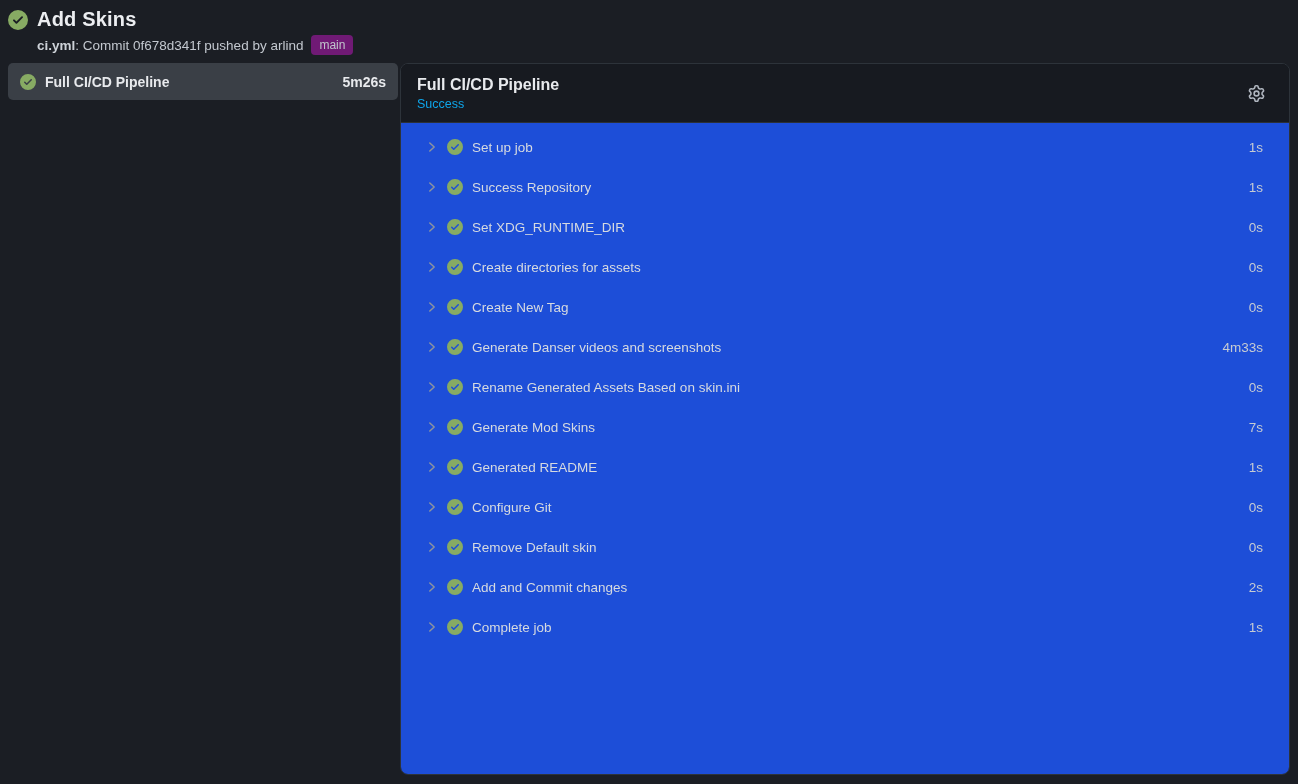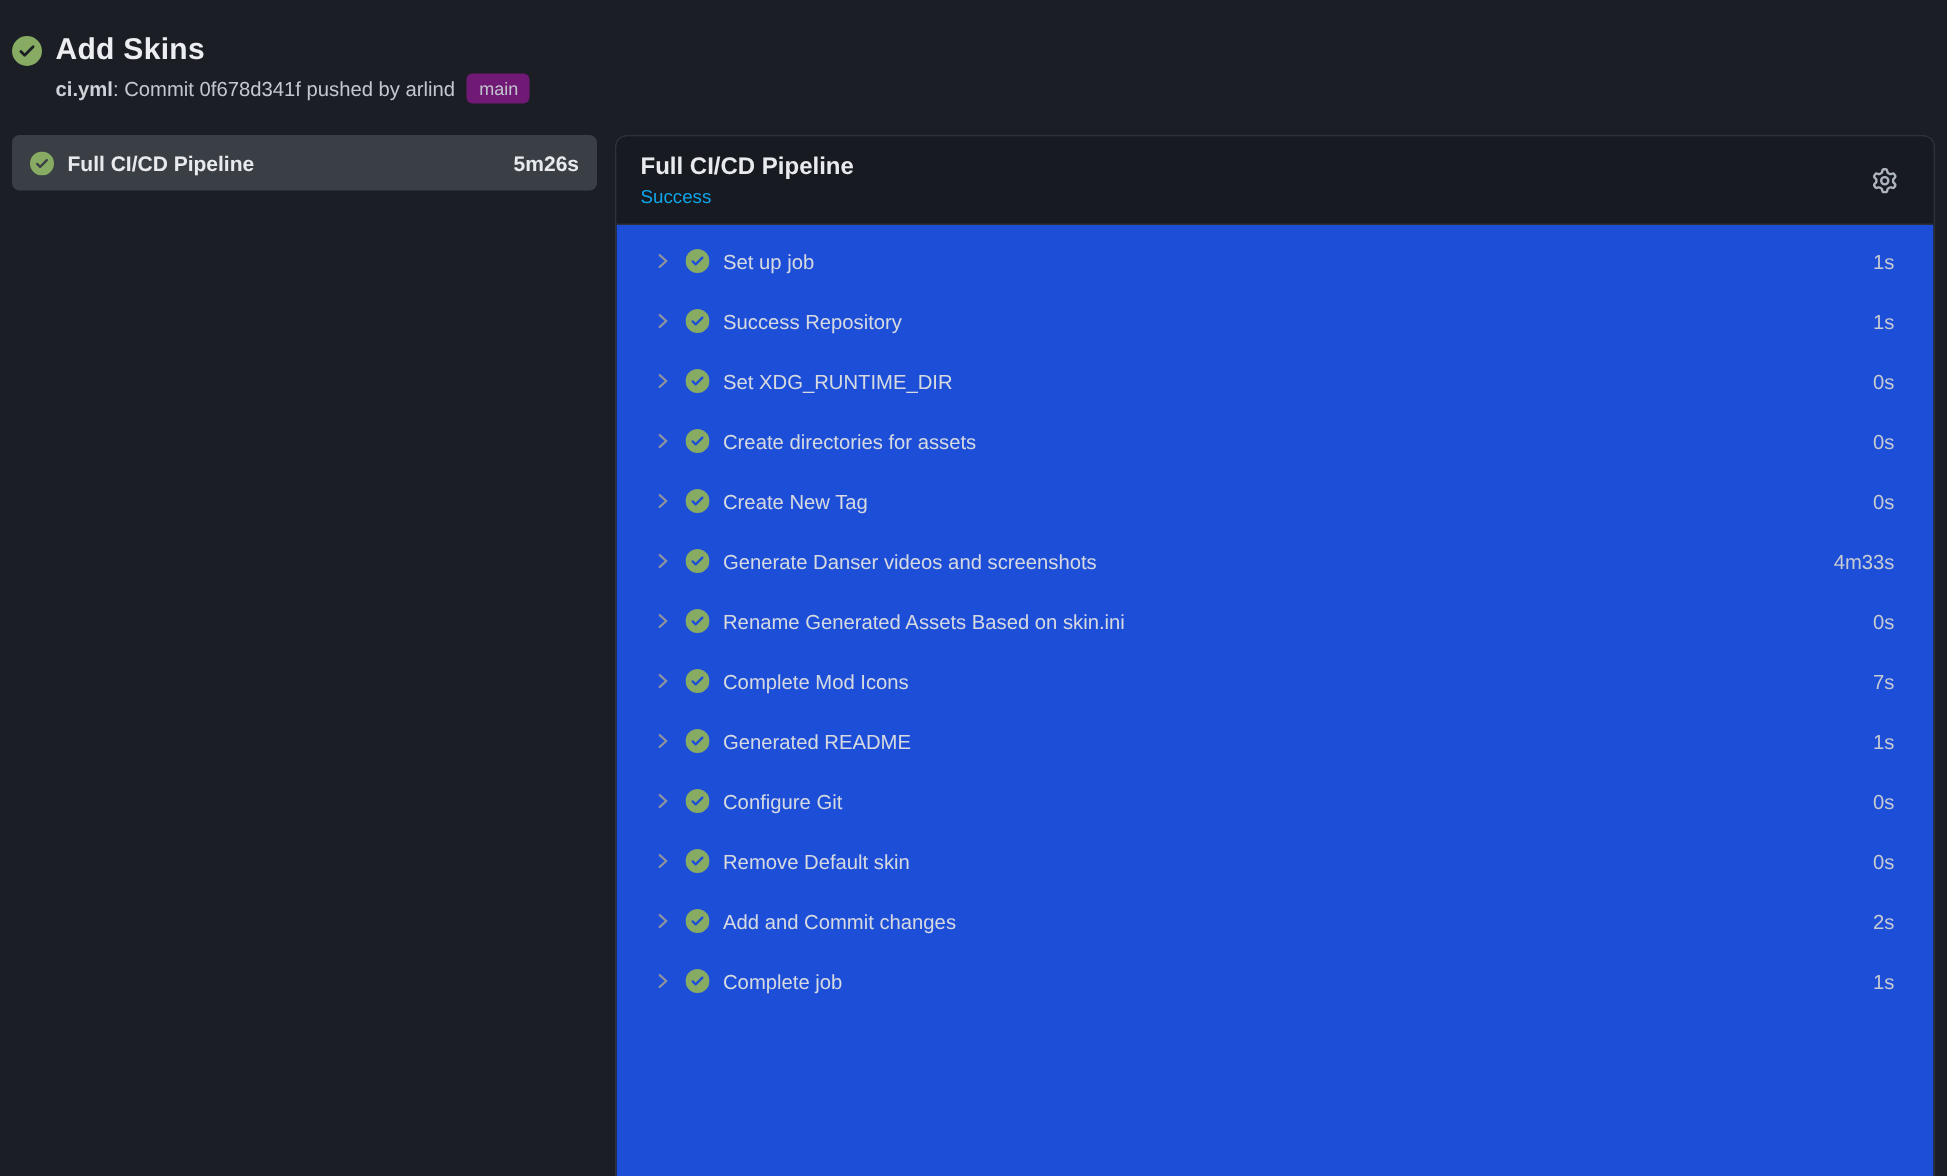--- a/index.html
+++ b/index.html
@@ -2,36 +2,36 @@
 <html style="--page-bg: #1b1e24; --success-green: #87ab63; --panel-bg: #14171c; --selected-job-bg: #3a3f46;"><head>
 <meta charset="utf-8">
 <style>
   * { margin:0; padding:0; box-sizing:border-box; }
   html,body { width:1298px; height:784px; overflow:hidden; }
   body {
     background: var(--page-bg, #1b1e24);
     font-family: "Liberation Sans", "DejaVu Sans", sans-serif;
     color: #d5dae0;
   }
-  .app { width:1298px; height:784px; padding:20px 8px 0 8px; }
+  .app { width:1298px; height:784px; padding:6px 8px 0 8px; }
 
   
   .run-header { padding: 2px 2px 8px 0; }
   .run-title-row { display:flex; align-items:center; gap:9px; }
   .run-title-row .status-icon { width:20px; height:20px; flex:0 0 20px; }
   .run-title { font-size:20px; font-weight:600; color:#eceef1; letter-spacing:.2px; }
-  .run-subtitle { margin:4px 0 13px 29px; font-size:13.5px; color:#c3c8cf; display:flex; align-items:center; }
+  .run-subtitle { margin:4px 0 0 29px; font-size:13.5px; color:#c3c8cf; display:flex; align-items:center; }
   .run-subtitle .wf-file { font-weight:700; color:#cdd2d8; }
   .branch-badge {
     margin-left:8px; background:#701a75; color:#c0c5cc;
     font-size:12px; line-height:1; padding:4px 8px; border-radius:4px;
   }
 
   
-  .content { display:flex; gap:12px; align-items:flex-start; }
+  .content { display:flex; gap:2px; align-items:flex-start; }
   .jobs-sidebar { width:390px; flex:0 0 390px; }
   .job-item {
     display:flex; align-items:center; gap:9px;
     background:#3a3f46; border-radius:5px; height:37px; padding:0 12px;
     cursor:pointer;
   }
   .job-item .status-icon { width:16px; height:16px; flex:0 0 16px; }
   .job-item .job-name { font-size:14px; font-weight:700; color:#e8eaed; }
   .job-item .job-duration { margin-left:auto; font-size:14px; font-weight:700; color:#e8eaed; }
 
@@ -222,21 +222,21 @@
     <span class="chevron">
   <svg viewBox="0 0 16 16" aria-hidden="true">
     <path fill="none" stroke="currentColor" stroke-width="1.7" stroke-linecap="round" stroke-linejoin="round" d="M5.5 3.5 10.5 8l-5 4.5"></path>
   </svg>
 </span>
     <span class="status-icon">
   <svg viewBox="0 0 16 16" aria-hidden="true">
     <path fill="#87ab63" d="M8 16A8 8 0 1 1 8 0a8 8 0 0 1 0 16Zm3.78-9.72a.751.751 0 0 0-.018-1.042.751.751 0 0 0-1.042-.018L6.75 9.19 5.28 7.72a.751.751 0 0 0-1.042.018.751.751 0 0 0-.018 1.042l2 2a.75.75 0 0 0 1.06 0Z"></path>
   </svg>
 </span>
-    <span class="step-name">Complete Mod Icons</span>
+    <span class="step-name">Generate Mod Skins</span>
     <span class="step-duration">7s</span>
   </div>
 
 
   <div class="step-row">
     <span class="chevron">
   <svg viewBox="0 0 16 16" aria-hidden="true">
     <path fill="none" stroke="currentColor" stroke-width="1.7" stroke-linecap="round" stroke-linejoin="round" d="M5.5 3.5 10.5 8l-5 4.5"></path>
   </svg>
 </span>

